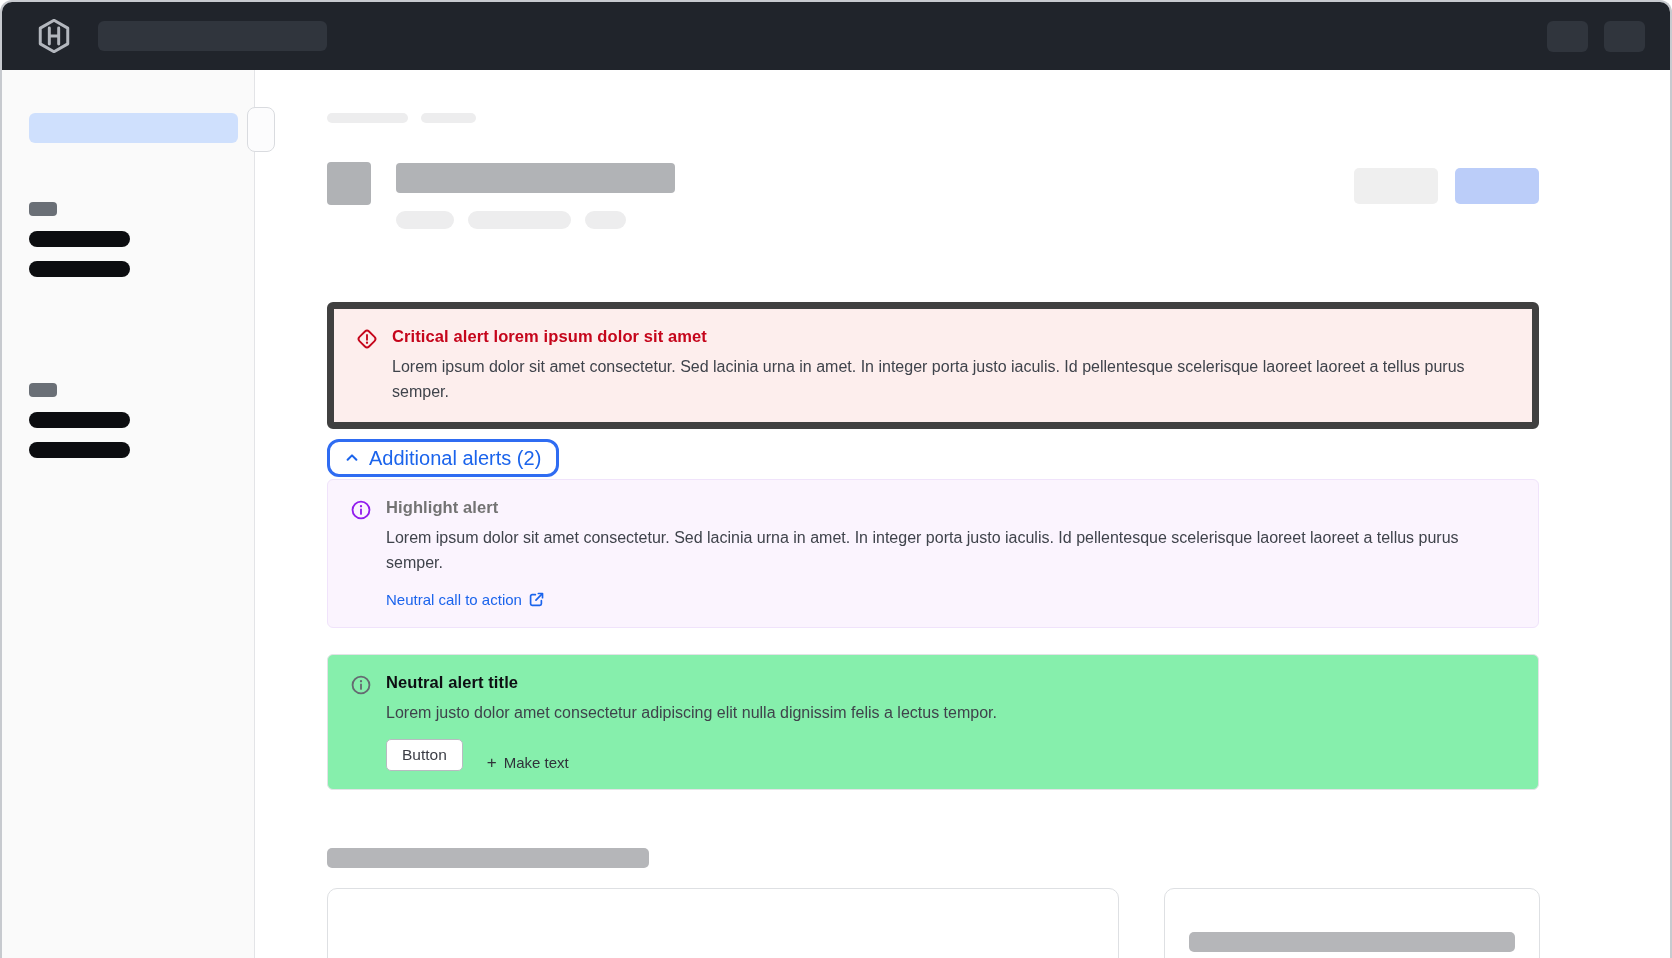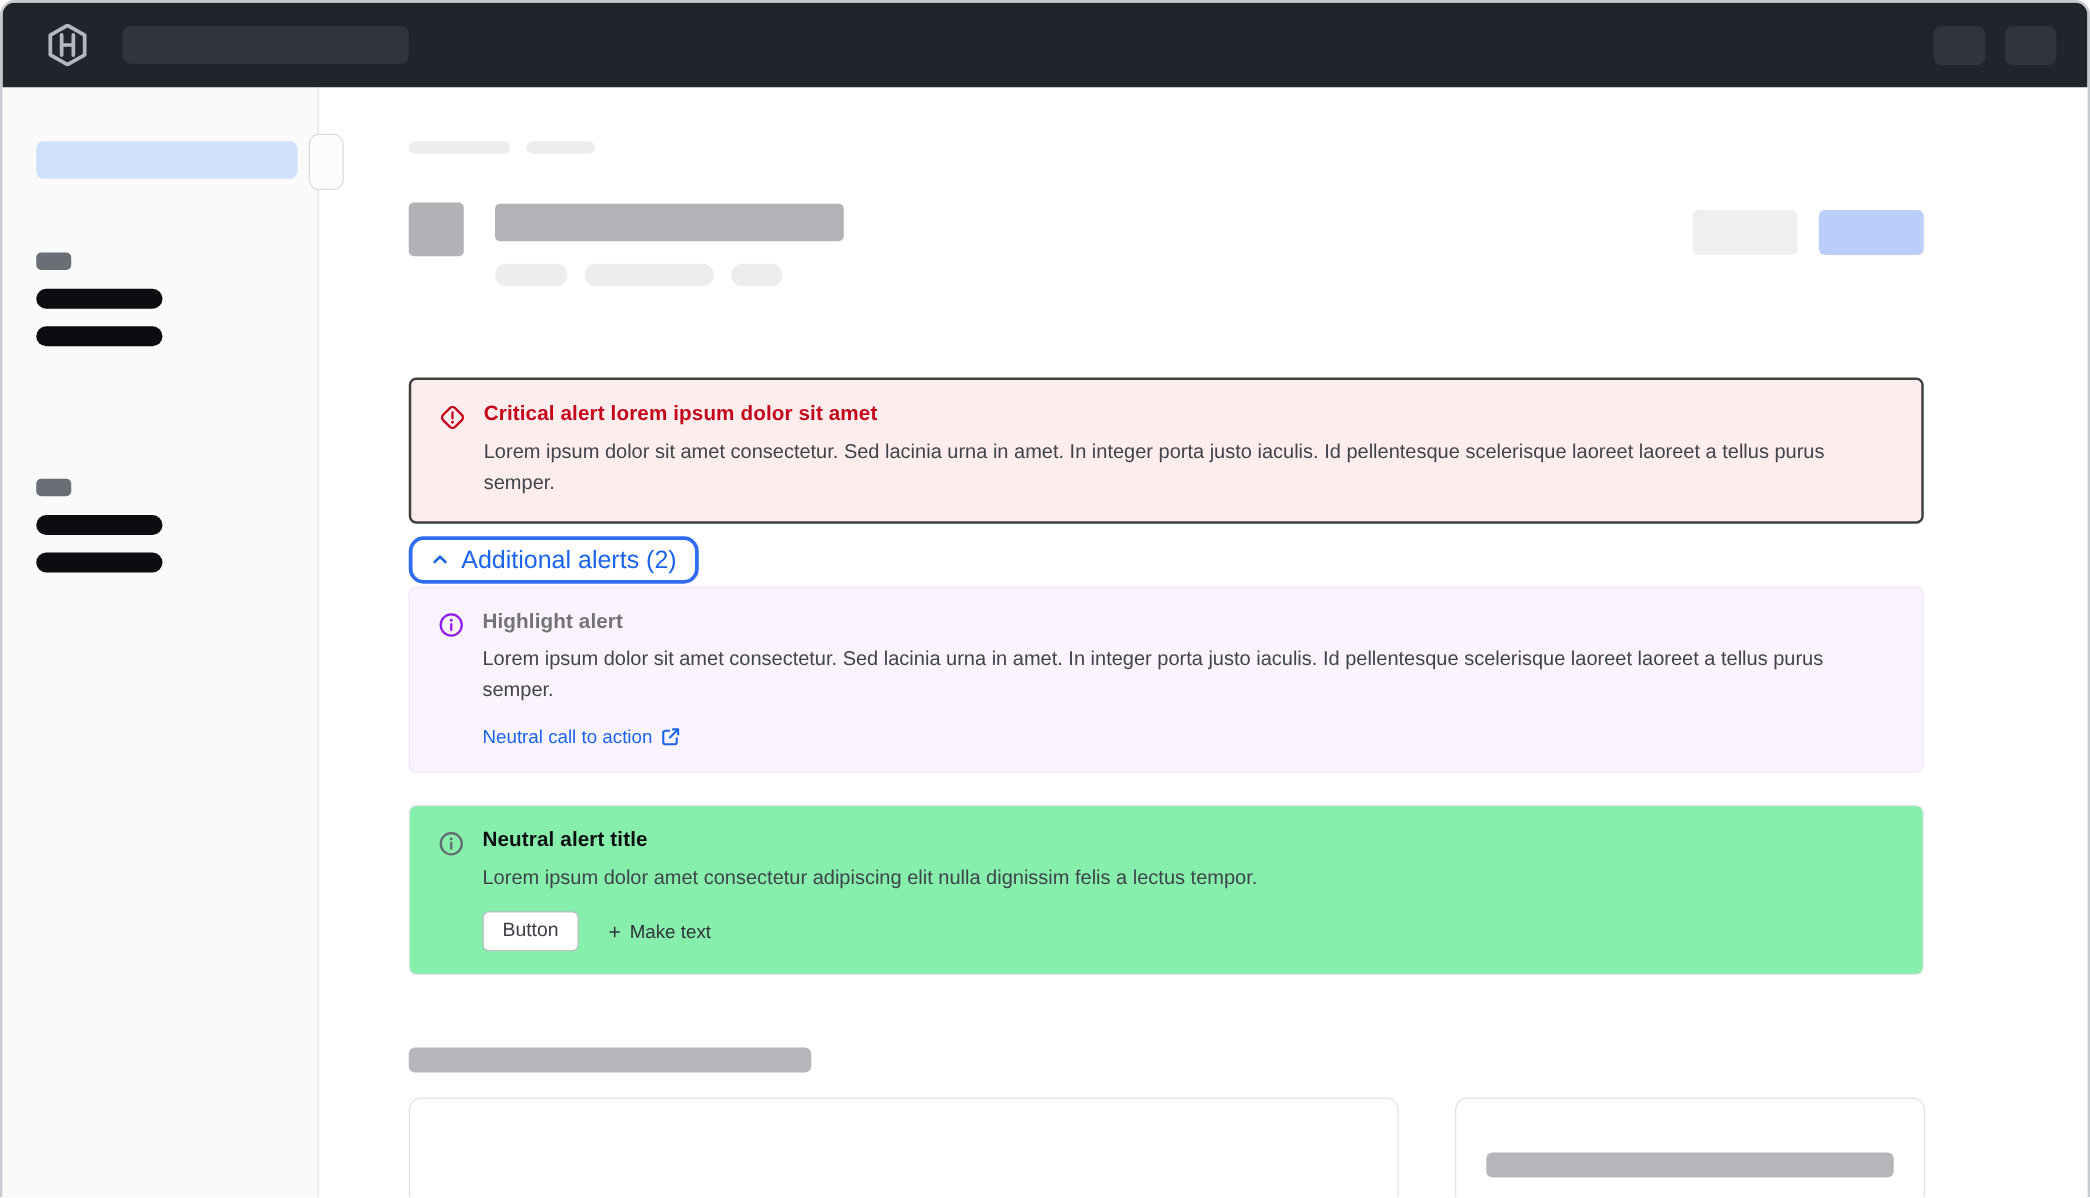--- a/index.html
+++ b/index.html
@@ -57,21 +57,21 @@
   .ph-pill-1 { width:58px; } .ph-pill-2 { width:103px; } .ph-pill-3 { width:41px; }
   .ph-actions { margin-left:auto; margin-top:6px; display:flex; gap:17px; }
   .ph-btn { width:84px; height:36px; border-radius:5px; }
   .ph-btn-gray { background:#efefef; }
   .ph-btn-blue { background:#bbcdf9; }
 
   
   .alert {
     width:1212px; border-radius:6px; padding:18px 22px; display:flex; gap:14px;
   }
-  .alert-critical  { margin-top:73px; background:#fdeeed; border:2px solid #404040; }
+  .alert-critical  { margin-top:73px; background:#fdeeed; border:7px solid #404040; }
   .alert-highlight { margin-top:2px;  background:#fbf4fe; border:1px solid #f0e3fb; }
   .alert-neutral   { margin-top:26px; background:#86efac; border:1px solid #e2e3e6; }
   .a-icon { width:22px; height:22px; flex:none; margin-top:1px; }
   .a-content { flex:1; min-width:0; }
   .a-title { font-size:16.5px; font-weight:700; letter-spacing:.1px; }
   .t-critical  { color:#c5051b; }
   .t-highlight { color:#737373; }
   .t-neutral   { color:#0d0e12; }
   .a-body { margin-top:8px; font-size:16px; line-height:25px; color:#3f434b; max-width:1132px; }
 
@@ -87,21 +87,21 @@
     height:38px; padding:0 15px; background:#ffffff;
     border:3px solid #2f6cf2; border-radius:12px; cursor:pointer;
     font-family:"Liberation Sans", sans-serif; font-size:20px; font-weight:500; color:#1b64ec;
   }
 
   .ext-link {
     margin-top:16px; display:inline-flex; align-items:center; gap:7px;
     font-size:15px; font-weight:500; color:#1b64ec; cursor:pointer; text-decoration:none;
   }
 
-  .neutral-actions { margin-top:14px; display:flex; align-items:center; gap:24px; }
+  .neutral-actions { margin-top:14px; display:flex; align-items:flex-end; gap:24px; }
   .plus-link {
     display:inline-flex; align-items:center; gap:7px;
     font-size:15px; font-weight:500; color:#30333a; cursor:pointer; text-decoration:none;
   }
   .plus-glyph { font-size:17px; font-weight:400; line-height:1; color:#30333a; }
 
   
   .section-skel { margin-top:58px; width:322px; height:20px; border-radius:5px; background:#b5b6b9; }
   .cards { margin-top:20px; display:flex; gap:45px; }
   .card { background:#ffffff; border:1px solid #dee0e3; border-radius:10px; height:120px; }
@@ -215,21 +215,21 @@
 
       
       <section class="alert alert-neutral">
         <svg class="a-icon" viewBox="0 0 24 24" fill="none">
           <circle cx="12" cy="12" r="9.2" stroke="#656a71" stroke-width="2" fill="none"></circle>
           <circle cx="12" cy="7.9" r="1.25" fill="#656a71"></circle>
           <line x1="12" y1="11.3" x2="12" y2="16.3" stroke="#656a71" stroke-width="2" stroke-linecap="round"></line>
         </svg>
         <div class="a-content">
           <div class="a-title t-neutral">Neutral alert title</div>
-          <div class="a-body">Lorem ipsum dolor amet consectetur adipiscing elit nulla dignissim felis a lectus tempor.</div>
+          <div class="a-body">Lorem justo dolor amet consectetur adipiscing elit nulla dignissim felis a lectus tempor.</div>
           <div class="neutral-actions">
             <button class="btn-secondary">Button</button>
             <a class="plus-link">
               <span class="plus-glyph">+</span>
               <span>Make text</span>
             </a>
           </div>
         </div>
       </section>
 

